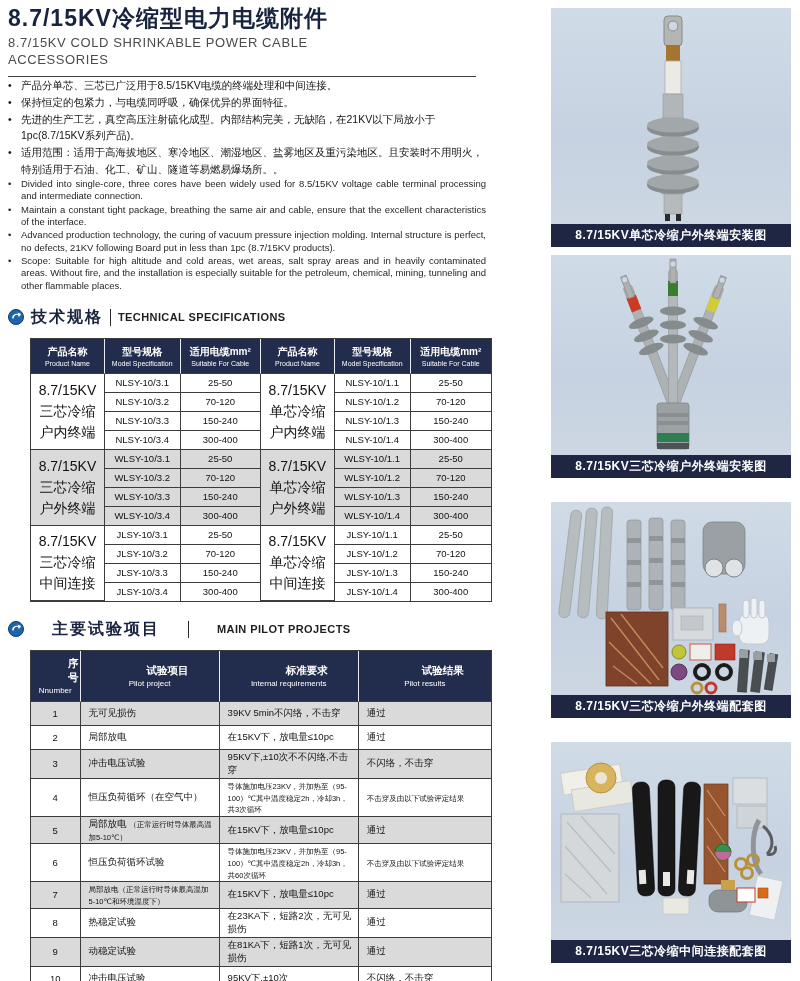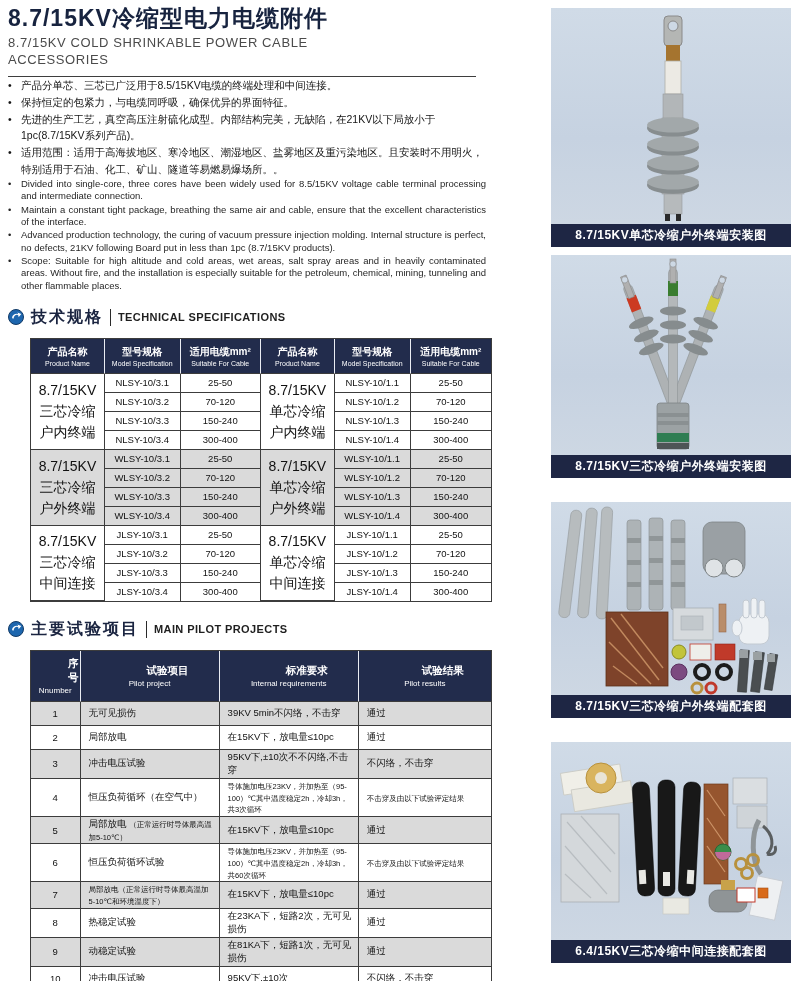--- a/index.html
+++ b/index.html
@@ -224,21 +224,21 @@
       </tr>
       <tr>
         <td>JLSY-10/3.4</td>
         <td>300-400</td>
         <td>JLSY-10/1.4</td>
         <td>300-400</td>
       </tr>
     </tbody>
       </table>
 
-    <div class="section-header" style="margin-top:17px;">
+    <div class="section-header" style="margin-top:17px;gap:21px;">
       <svg class="section-icon" viewBox="0 0 16 16">
         <circle cx="8" cy="8" r="7.5" fill="#1d66ae"></circle>
         <circle cx="8" cy="8" r="7.5" fill="none" stroke="#123a66" stroke-width="1"></circle>
         <path d="M4 9.2 A4.4 4.4 0 0 1 10.2 5.2 L9.4 3.4 L13.3 5.0 L10.6 8.2 L10.4 6.4 A3 3 0 0 0 5.8 9.6 Z" fill="#ffffff"></path>
       </svg>
       <span class="section-title-cn">主要试验项目</span>
       <span class="section-divider"></span>
       <span class="section-title-en">MAIN PILOT PROJECTS</span>
     </div>
 
@@ -527,17 +527,17 @@
           <rect x="202" y="136" width="26" height="40" fill="#eef0f2" stroke="#c8cdd4" stroke-width="1" transform="rotate(12 215 156)"></rect>
           <rect x="158" y="148" width="38" height="22" rx="9" fill="#8f9496" stroke="#707476" stroke-width="0.7"></rect>
           <rect x="170" y="138" width="14" height="10" fill="#c8a24a"></rect>
           <g>
             <rect x="186" y="146" width="18" height="14" fill="#ffffff" stroke="#c0392b" stroke-width="1"></rect>
             <rect x="207" y="146" width="10" height="10" fill="#d86a1a" stroke="#a84e10" stroke-width="0.6"></rect>
           </g>
           <rect x="112" y="156" width="26" height="16" fill="#e9e9e2" stroke="#c9c9c2" stroke-width="0.7"></rect>
         </svg>
       </div>
-      <div class="caption">6.4/15KV三芯冷缩中间连接配套图</div>
+      <div class="caption">8.7/15KV三芯冷缩中间连接配套图</div>
     </div>
   </div>
 
 </div>
 
 </body></html>

